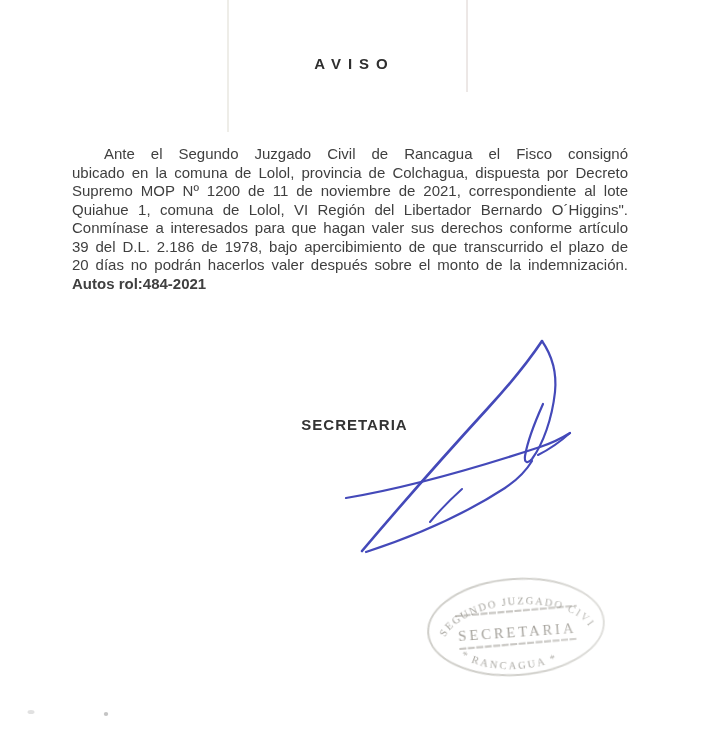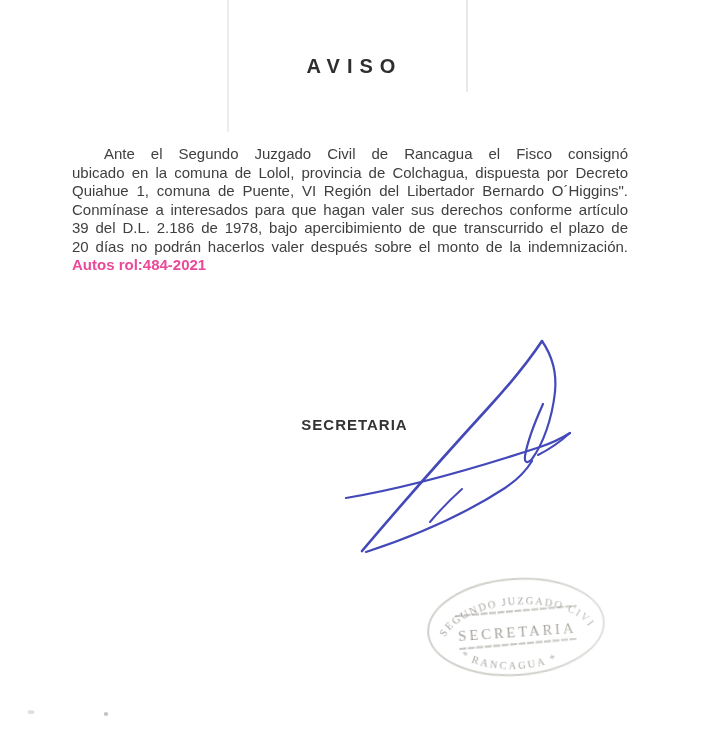--- a/index.html
+++ b/index.html
@@ -7,21 +7,21 @@
     position:relative;
     width:709px;height:743px;
     background:#ffffff;
     overflow:hidden;
     font-family:"Liberation Sans","DejaVu Sans",sans-serif;
   }
   .title{
     position:absolute;
     top:55px;left:0;right:0;
     text-align:center;
-    font-size:20px;
+    font-size:15px;
     font-weight:bold;
     letter-spacing:7px;
     color:#2e2e2e;
   }
   .paragraph{
     position:absolute;
     left:72px;top:145px;width:556px;
     font-size:15px;
     line-height:18.5px;
     color:#3f3f3f;
@@ -30,21 +30,21 @@
   .pline{
     text-align:justify;
     text-align-last:justify;
     white-space:normal;
     height:18.5px;
     overflow:visible;
   }
   .pline.indent{ text-indent:32px; }
   .autos{
     font-weight:bold;
-    color:#ec4899;
+    color:#404040;
     text-align:left;
     text-align-last:left;
     height:18.5px;
   }
   .secretaria{
     position:absolute;
     top:416px;left:0;right:0;
     text-align:center;
     font-size:15px;
     font-weight:bold;
@@ -64,21 +64,22 @@
 </head>
 <body>
 
 <div id="page">
 
   <div class="title">AVISO</div>
 
   <div class="paragraph">
     <div class="pline indent">Ante el Segundo Juzgado Civil de Rancagua el Fisco consignó</div>
     <div class="pline">ubicado en la comuna de Lolol, provincia de Colchagua, dispuesta por Decreto</div>
-    <div class="pline">Quiahue 1, comuna de Puente, VI Región del Libertador Bernardo O´Higgins".</div>
+    <div class="pline">Supremo MOP Nº 1200 de 11 de noviembre de 2021, correspondiente al lote</div>
+    <div class="pline">Quiahue 1, comuna de Lolol, VI Región del Libertador Bernardo O´Higgins".</div>
     <div class="pline">Conmínase a interesados para que hagan valer sus derechos conforme artículo</div>
     <div class="pline">39 del D.L. 2.186 de 1978, bajo apercibimiento de que transcurrido el plazo de</div>
     <div class="pline">20 días no podrán hacerlos valer después sobre el monto de la indemnización.</div>
     <div class="autos">Autos rol:484-2021</div>
   </div>
 
   <div class="secretaria">SECRETARIA</div>
 
   <svg class="overlay" viewBox="0 0 709 743">
     <defs>

